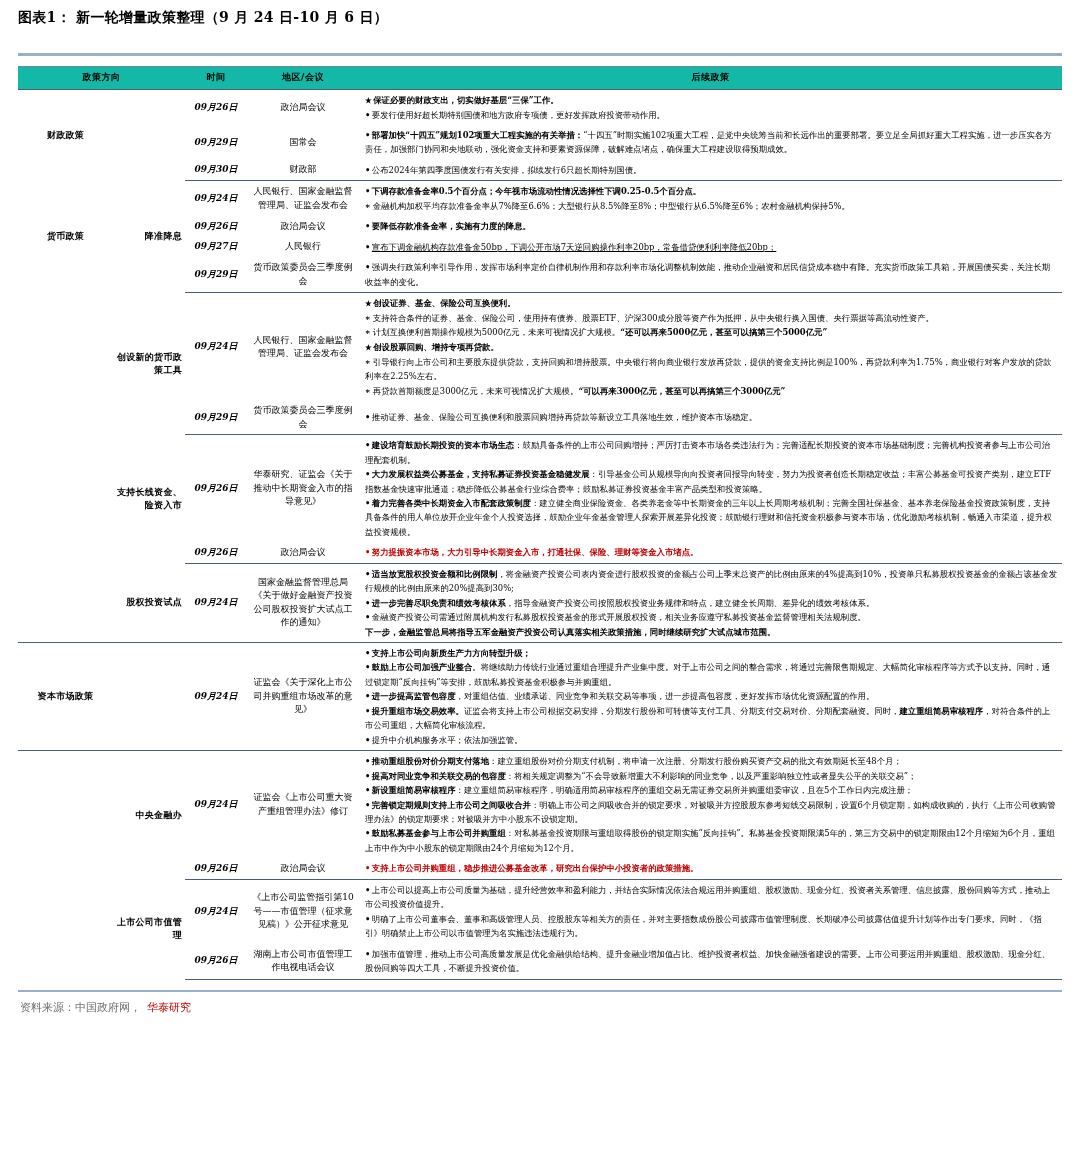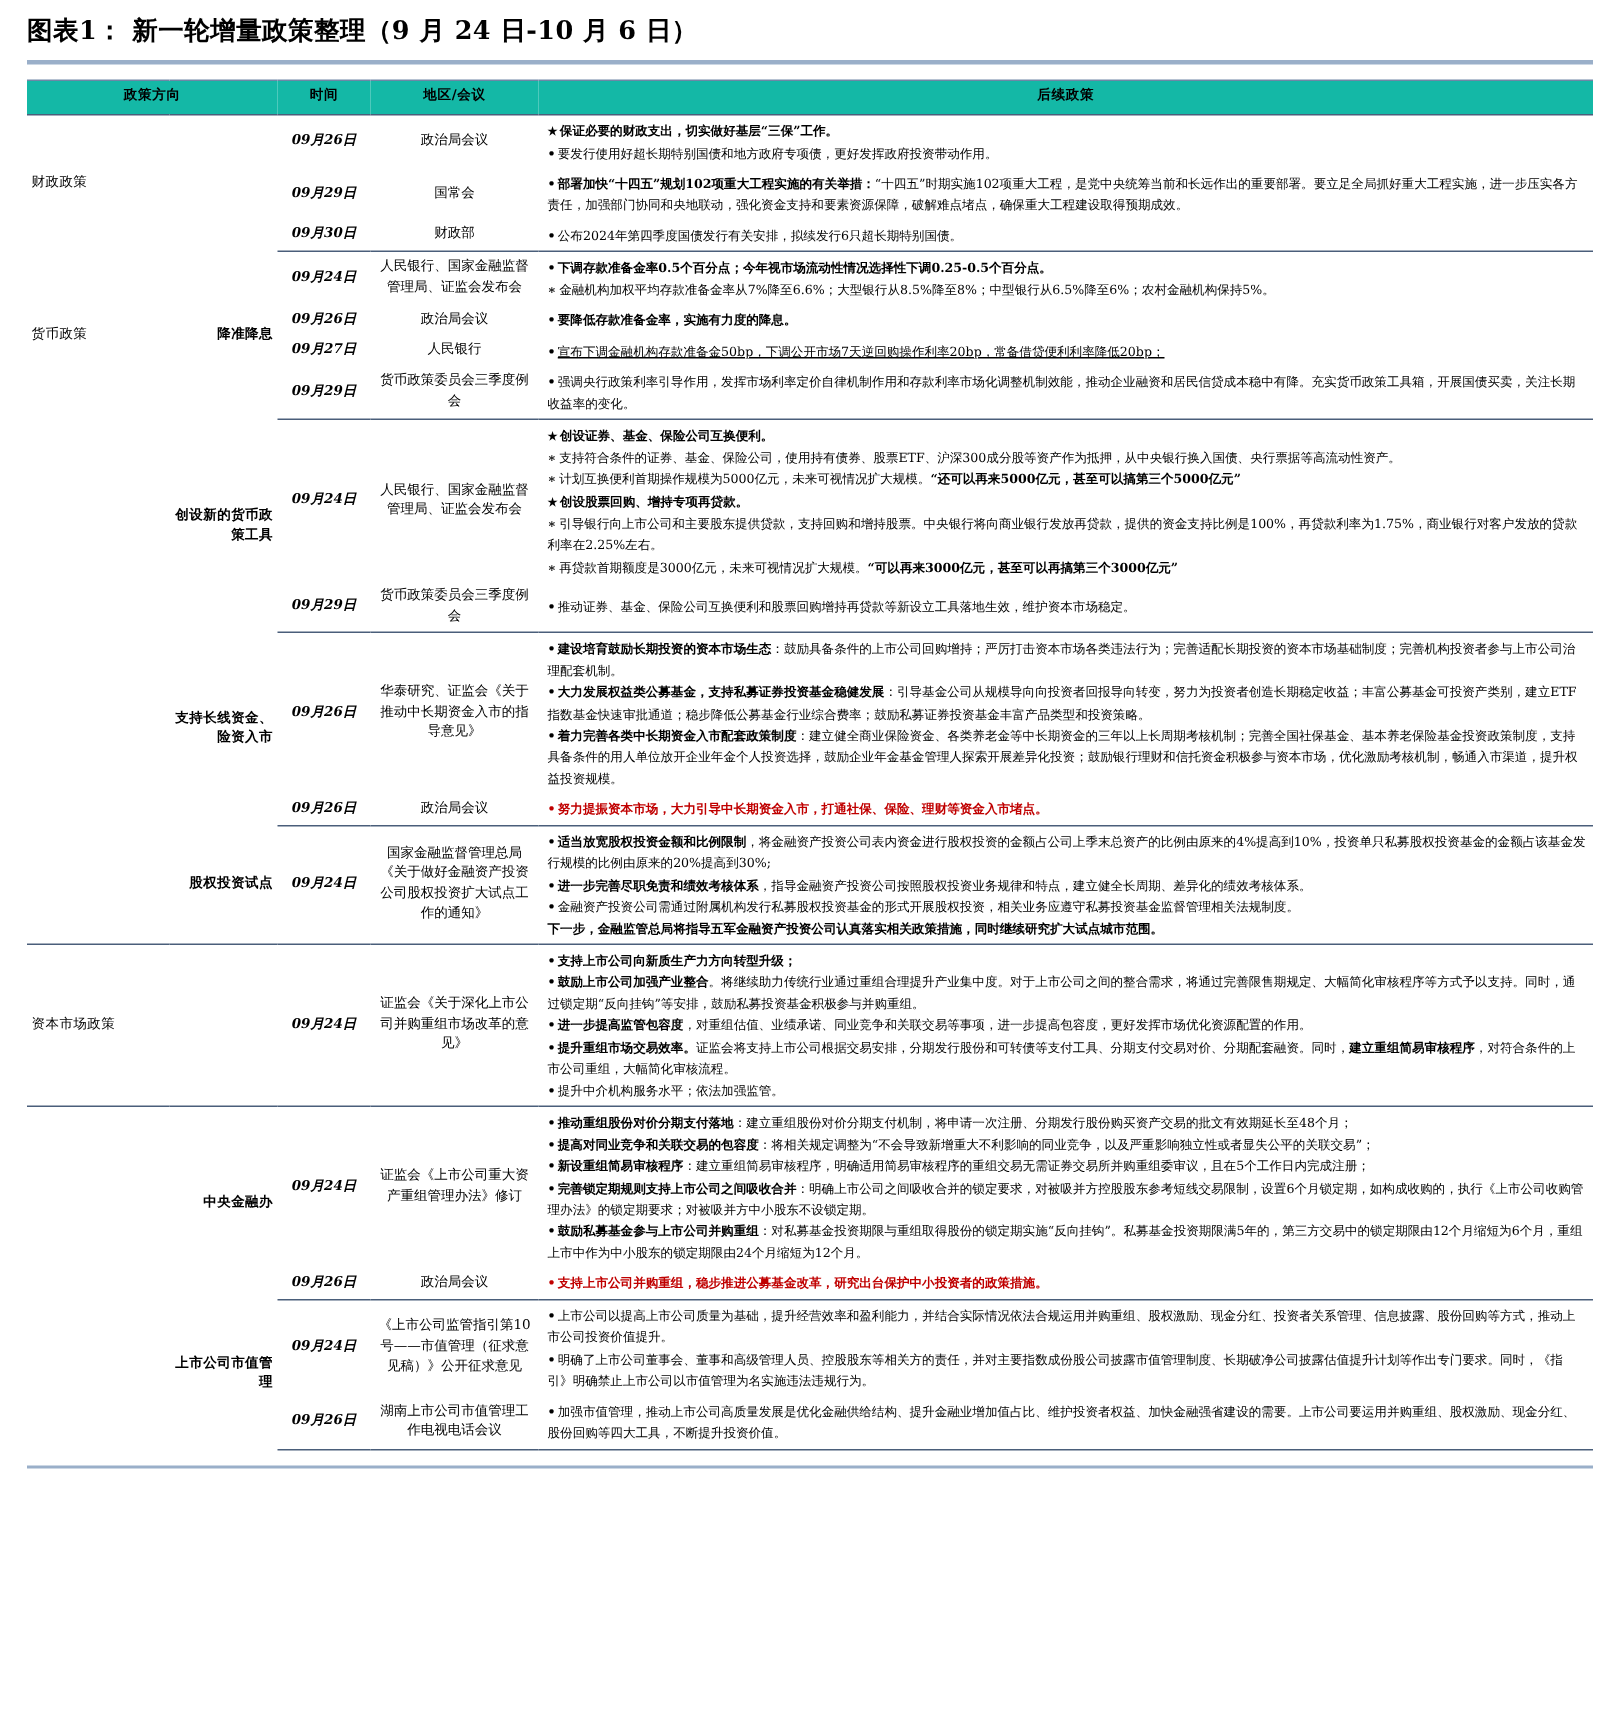--- a/index.html
+++ b/index.html
@@ -7,24 +7,24 @@
     width:1080px;
     background:#ffffff;
     font-family:"DejaVu Sans","Liberation Sans",sans-serif;
     color:#000;
     -webkit-font-smoothing:none;
   }
   .page{width:1080px; min-height:1149px; position:relative; box-sizing:border-box;}
 
   
   .fig-title{
-    font-size:17px;
+    font-size:14px;
     font-weight:bold;
     letter-spacing:0.3px;
-    padding:9px 0 7px 18px;
+    padding:9px 0 25px 18px;
     color:#000;
     font-family:"DejaVu Serif","Liberation Serif",serif;
   }
   .title-rule{
     height:3px;
     background:#9aafc9;
     margin:1px 18px 0 18px;
   }
 
   
@@ -54,22 +54,22 @@
     letter-spacing:0.5px;
   }
   thead th.th-body{text-align:center;}
 
   td{
     vertical-align:middle;
     padding:3px 3px;
     border:0;
   }
   td.cat{
-    text-align:left;
-    font-weight:normal;
+    text-align:center;
+    font-weight:bold;
     font-size:9px;
     letter-spacing:0.3px;
     font-family:"DejaVu Serif","Liberation Serif",serif;
     line-height:1.45;
   }
   td.subcat{
     text-align:right;
     font-weight:bold;
     font-size:9px;
     letter-spacing:0.3px;
@@ -308,13 +308,16 @@
             <td class="org">湖南上市公司市值管理工作电视电话会议</td>
             <td class="body">
               <div class="p bullet"><span>加强市值管理，推动上市公司高质量发展是优化金融供给结构、提升金融业增加值占比、维护投资者权益、加快金融强省建设的需要。上市公司要运用并购重组、股权激励、现金分红、股份回购等四大工具，不断提升投资价值。</span></div>
             </td>
           </tr>
         </tbody>
     </table>
   </div>
 
   <div class="foot-rule"></div>
+  <div class="source">
+    <span>资料来源：中国政府网，</span><span class="brand">华泰研究</span>
+  </div>
 </div>
 
 </body></html>

